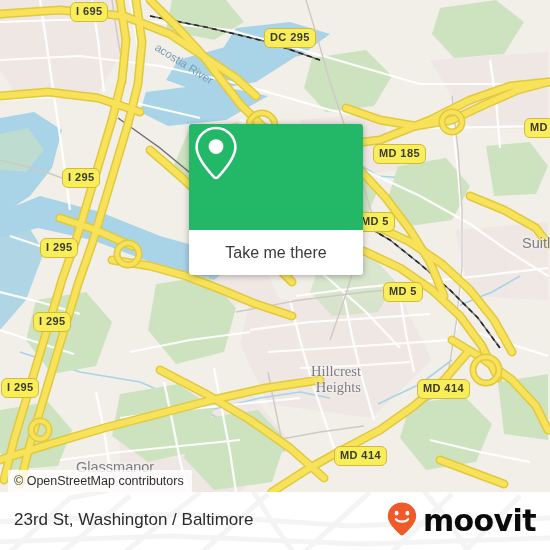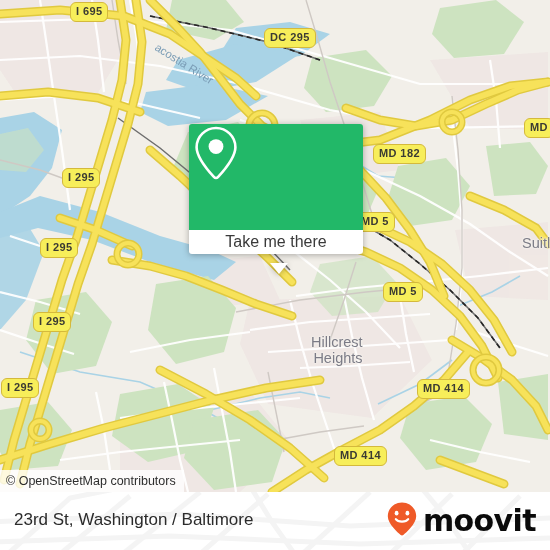--- a/index.html
+++ b/index.html
@@ -63,21 +63,21 @@
     color: #7a9cb5;
     font-size: 11.5px;
     white-space: nowrap;
     font-family: "Liberation Sans", sans-serif;
     transform-origin: left center;
   }
 
   
   #attribution {
     position: absolute;
-    left: 0;
+    left: 8px;
     top: 470px;
     height: 22px;
     padding: 0 8px 0 6px;
     display: flex;
     align-items: center;
     background: rgba(255,255,255,0.80);
     color: #2e2e2e;
     font-size: 12.5px;
     white-space: nowrap;
     font-family: "Liberation Sans", sans-serif;
@@ -93,21 +93,21 @@
   }
   #callout-green {
     height: 106px;
     background: #22b868;
     border-radius: 3px 3px 0 0;
     display: flex;
     align-items: center;
     justify-content: center;
   }
   #callout-button {
-    height: 24px;
+    height: 45px;
     background: #ffffff;
     border-radius: 0 0 3px 3px;
     display: flex;
     align-items: center;
     justify-content: center;
     cursor: pointer;
   }
   #callout-button-label {
     color: #3a3a3a;
     font-size: 16px;
@@ -348,31 +348,32 @@
         <circle cx="262" cy="126" r="13"></circle>
         <circle cx="128" cy="254" r="11"></circle>
         <circle cx="452" cy="122" r="10"></circle>
         <circle cx="486" cy="370" r="13"></circle>
         <circle cx="40" cy="430" r="9"></circle>
       </g>
     </svg>
 
     <div class="water-label" style="left:156px; top:40px; transform: rotate(32deg);">acostia River</div>
 
-    <div class="place" style="left:311px; top:335px;">Hillcrest
+    <div class="place" style="left:311px; top:364px;font-family:Liberation Serif, serif;">Hillcrest
 Heights</div>
+    <div class="place" style="left:76px; top:460px;">Glassmanor</div>
     <div class="place" style="left:522px; top:236px;">Suitl</div>
 
     <div class="shield" style="left:70px; top:2px;">I 695</div>
     <div class="shield" style="left:264px; top:28px;">DC 295</div>
     <div class="shield" style="left:62px; top:168px;">I 295</div>
     <div class="shield" style="left:40px; top:238px;">I 295</div>
     <div class="shield" style="left:33px; top:312px;">I 295</div>
     <div class="shield" style="left:1px; top:378px;">I 295</div>
-    <div class="shield" style="left:373px; top:144px;">MD 182</div>
+    <div class="shield" style="left:373px; top:144px;">MD 185</div>
     <div class="shield" style="left:524px; top:118px;">MD</div>
     <div class="shield" style="left:355px; top:212px;">MD 5</div>
     <div class="shield" style="left:383px; top:282px;">MD 5</div>
     <div class="shield" style="left:417px; top:379px;">MD 414</div>
     <div class="shield" style="left:334px; top:446px;">MD 414</div>
 
     <div id="callout">
       <div id="callout-green">
         <span>
           <svg width="54" height="58" viewBox="0 0 54 58">

